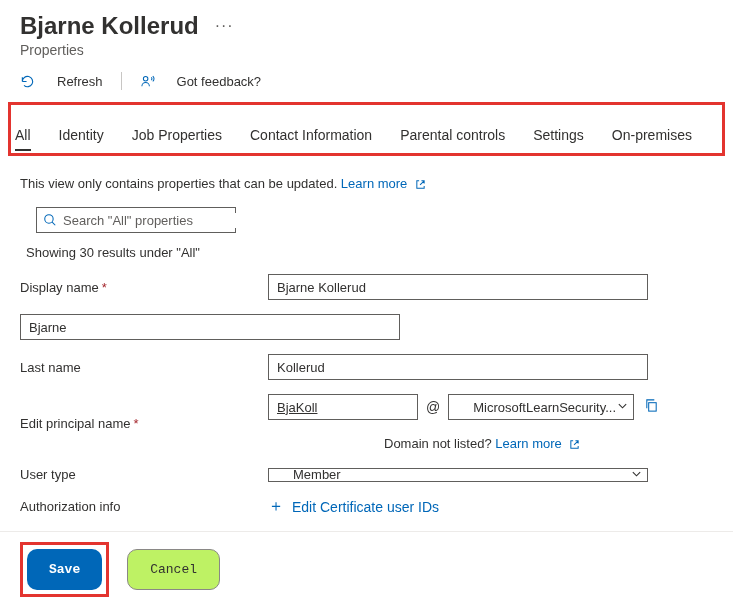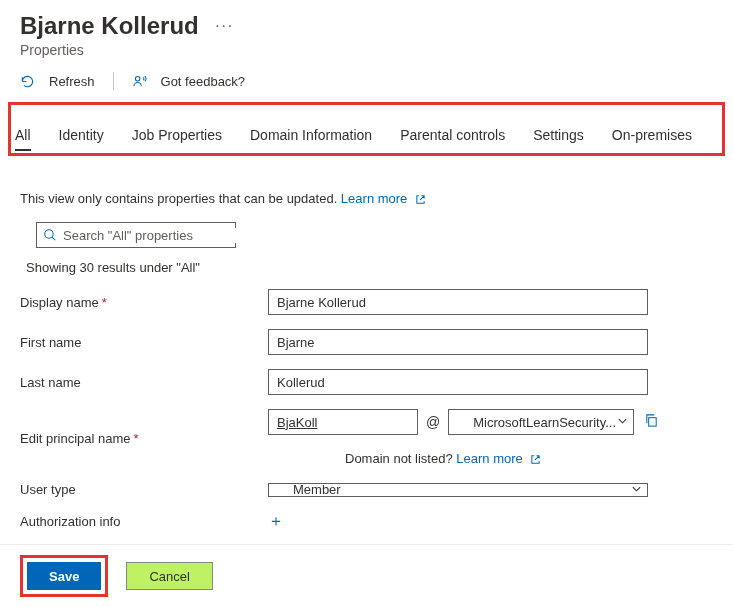--- a/index.html
+++ b/index.html
@@ -12,28 +12,28 @@
     height: 607px;
     overflow: hidden;
     position: relative;
   }
   .header { padding: 12px 20px 4px 20px; }
   .title-row { display: flex; align-items: center; gap: 10px; }
   .title { font-size: 24px; font-weight: 600; color: #323130; }
   .more-btn { font-size: 16px; color: #605e5c; cursor: pointer; padding: 2px 6px; letter-spacing: 1px;}
   .subtitle { font-size: 14px; color: #605e5c; margin-top: 2px; }
   .toolbar { padding: 10px 20px; display: flex; align-items: center; gap: 18px; }
-  .toolbar-btn { display: flex; align-items: center; gap: 14px; color: #323130; cursor: pointer; font-size: 13px; background:none; border:none;}
+  .toolbar-btn { display: flex; align-items: center; gap: 22px; color: #323130; cursor: pointer; font-size: 13px; background:none; border:none;}
   .toolbar-sep { width: 1px; height: 18px; background: #c8c6c4; }
   .icon { display: inline-flex; align-items: center; justify-content: center; }
   .tabs-wrap { margin: 2px 8px 0 8px; border: 3px solid #e3342f; padding: 6px 4px 2px 4px; }
   .tabs { display: flex; gap: 28px; align-items: flex-start; font-size: 14px;}
   .tab { color: #323130; cursor: pointer; padding: 0 0 6px 0; white-space: nowrap; margin-top: 16px;}
   .tab.active { border-bottom: 2px solid #323130; font-weight: 400; }
-  .info-text { padding: 20px 20px 10px 20px; font-size: 13px; color: #323130; margin-top: 15px; }
+  .info-text { padding: 20px 20px 10px 20px; font-size: 13px; color: #323130; }
   .link { color: #0067b8; cursor: pointer; text-decoration: none; }
   .ext-icon { display:inline-block; vertical-align: -2px; margin-left:4px;}
   .search-wrap { margin: 4px 20px 6px 36px; }
   .search-box { display: flex; align-items: center; border: 1px solid #605e5c; width: 200px; height: 26px; padding: 0 6px; gap:6px;}
   .search-input { border:none; outline:none; font-size:13px; flex:1; color:#323130; }
   .search-input::placeholder { color:#605e5c; }
   .count-text { padding: 6px 20px 10px 26px; font-size: 13px; }
   .form { padding: 4px 20px 0 20px; display: flex; flex-direction: column; gap: 14px; }
   .row { display: flex; align-items: center; }
   .label-cell { width: 248px; font-size: 13px; color:#323130; }
@@ -43,28 +43,28 @@
     width: 100%; max-width: 380px; height: 26px; border: 1px solid #605e5c; padding: 2px 8px;
     font-size: 13px; color:#323130; background:#fff; font-family: inherit; outline:none;
   }
   .upn-row { display:flex; align-items:center; gap:8px;}
   .upn-user { width: 150px; text-decoration: underline; }
   .at { font-size:14px; }
   .upn-domain-wrap { position:relative; width: 186px; }
   .upn-domain { width: 100%; height:26px; border:1px solid #605e5c; padding: 2px 22px 2px 24px; font-size:13px; display:flex; align-items:center; overflow:hidden; white-space:nowrap; text-overflow:ellipsis; cursor:pointer;}
   .chev { position:absolute; right:6px; top:50%; transform:translateY(-50%); pointer-events:none;}
   .copy-btn { cursor:pointer; color:#0067b8; padding:2px;}
-  .domain-hint { margin-top: 16px; margin-left: 77px;}
+  .domain-hint { margin-top: 16px; margin-left: 116px;}
   .select-wrap { position:relative; width:380px;}
   .select-display { width:100%; height:14px; border:1px solid #605e5c; padding:2px 22px 2px 24px; font-size:13px; display:flex; align-items:center; cursor:pointer;}
   .edit-link { display:flex; align-items:center; gap:8px; color:#0067b8; cursor:pointer; font-size:14px;}
   .plus { font-size:16px; font-weight:400; }
   .footer { position:absolute; bottom:0; left:0; right:0; border-top:1px solid #edebe9; padding: 10px 20px; display:flex; align-items:center; gap:18px; background:#fff;}
   .save-wrap { border:3px solid #e3342f; padding:4px;}
-  .btn { height:28px; padding: 0 22px; font-size:13px; cursor:pointer; font-family:Liberation Sans, sans-serif;}
+  .btn { height:41px; padding: 0 22px; font-size:13px; cursor:pointer; font-family:Liberation Mono, monospace;border-radius:10px;}
   .btn-primary { background:#0067b8; color:#fff; border:none; font-weight:600;}
   .btn-default { background:#bef264; color:#323130; border:1px solid #8a8886;}
 </style>
 </head>
 <body>
 
 <div class="header">
   <div class="title-row">
     <h1 class="title">Bjarne Kollerud</h1>
     <span class="more-btn">···</span>
@@ -92,21 +92,21 @@
     </span>
     <span>Got feedback?</span>
   </button>
 </div>
 
 <div class="tabs-wrap">
   <div class="tabs">
     <span class="tab active">All</span>
     <span class="tab">Identity</span>
     <span class="tab">Job Properties</span>
-    <span class="tab">Domain Information</span>
+    <span class="tab">Contact Information</span>
     <span class="tab">Parental controls</span>
     <span class="tab">Settings</span>
     <span class="tab">On-premises</span>
   </div>
 </div>
 
 <div class="info-text">
   <span>This view only contains properties that can be updated. </span>
   <a class="link">
     <span>Learn more</span>
@@ -135,21 +135,20 @@
 <div class="form">
   <div class="row">
     <div class="label-cell">
       <span>Display name</span><span class="req">*</span>
     </div>
     <div class="field-cell">
       <input class="text-input" value="Bjarne Kollerud" style="">
     </div>
   </div>
   <div class="row">
-    <div class="label-cell">First name</div>
     <div class="field-cell">
       <input class="text-input" value="Bjarne" style="">
     </div>
   </div>
   <div class="row">
     <div class="label-cell">Last name</div>
     <div class="field-cell">
       <input class="text-input" value="Kollerud" style="">
     </div>
   </div>
@@ -202,20 +201,21 @@
             </svg>
         </span>
       </div>
     </div>
   </div>
   <div class="row">
     <div class="label-cell">Authorization info</div>
     <div class="field-cell">
       <a class="edit-link">
         <span class="plus">＋</span>
+        <span>Edit Certificate user IDs</span>
       </a>
     </div>
   </div>
 </div>
 
 <div class="footer">
   <div class="save-wrap">
     <button class="btn btn-primary">Save</button>
   </div>
   <button class="btn btn-default">Cancel</button>

